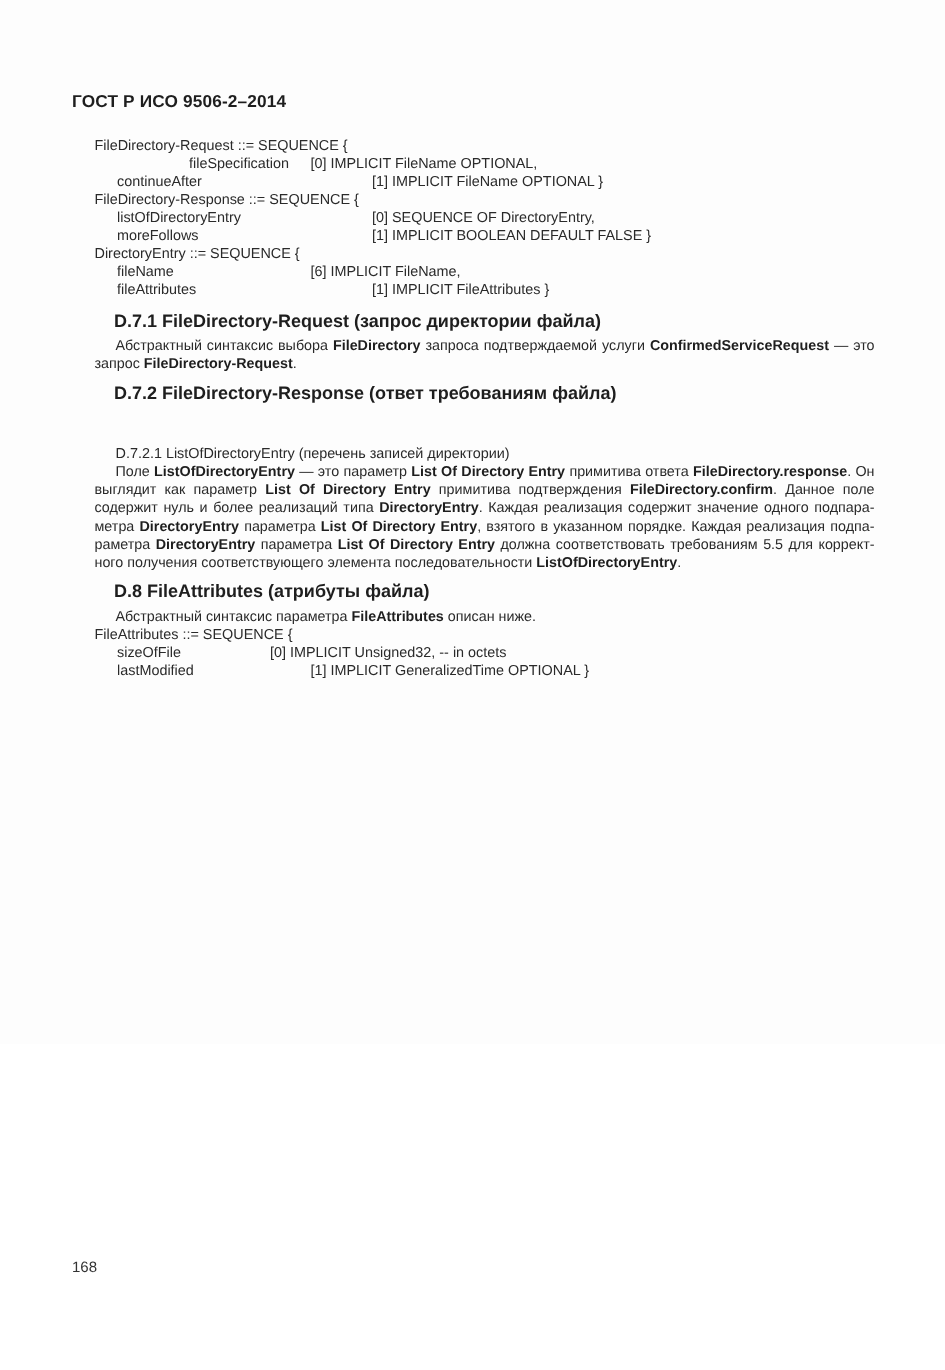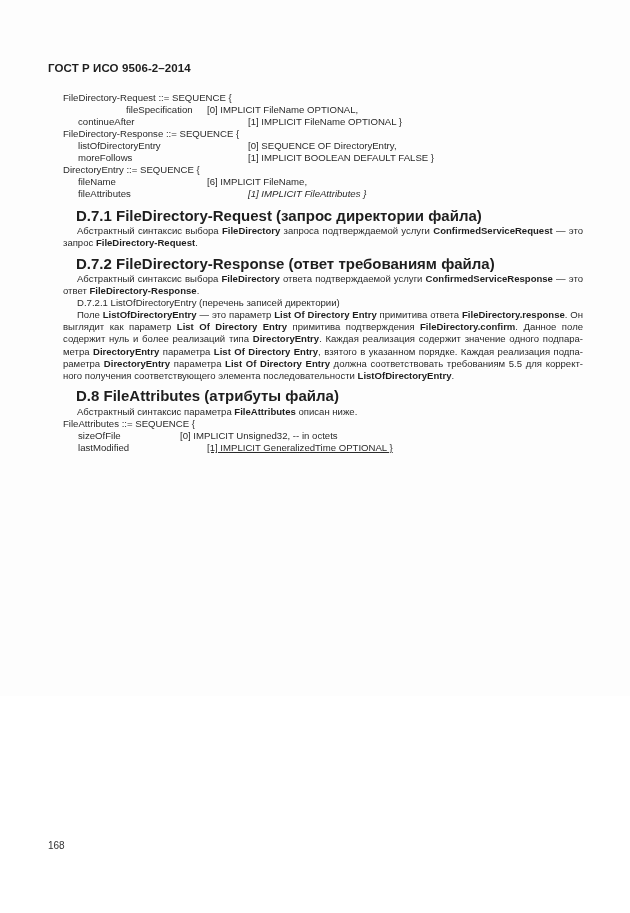--- a/index.html
+++ b/index.html
@@ -8,21 +8,21 @@
     font-family: "Liberation Sans", "DejaVu Sans", sans-serif;
     color: #2a2a2a; font-size: 9.6px;
   }
   .page { position: absolute; left: 0; top: 0; width: 630px; height: 696px; background: #fdfdfd; }
   .header {
     position: absolute; left: 48px; top: 62px;
     font-weight: bold; font-size: 11.5px; color: #1e1e1e; letter-spacing: 0.1px;
   }
   .line { position: absolute; white-space: nowrap; line-height: 12px; }
   .heading {
-    position: absolute; left: 76px; font-weight: bold; font-size: 15px;
+    position: absolute; left: 76px; font-weight: bold; font-size: 12px;
     color: #1e1e1e; white-space: nowrap;
   }
   .para {
     position: absolute; left: 63px; width: 520px; text-align: justify;
     text-align-last: left; line-height: 12.2px; font-size: 9.55px;
   }
   .para .ind { display: inline-block; width: 14px; }
   b { font-weight: bold; color: #1e1e1e; }
   .pagenum { position: absolute; left: 48px; top: 840px; font-size: 10px; color: #333; }
 </style>
@@ -40,35 +40,34 @@
       <div class="line" style="top: 116px; left: 248px;">[1] IMPLICIT FileName OPTIONAL }</div>
       <div class="line" style="top: 128px; left: 63px;">FileDirectory-Response ::= SEQUENCE {</div>
       <div class="line" style="top: 140px; left: 78px;">listOfDirectoryEntry</div>
       <div class="line" style="top: 140px; left: 248px;">[0] SEQUENCE OF DirectoryEntry,</div>
       <div class="line" style="top: 152px; left: 78px;">moreFollows</div>
       <div class="line" style="top: 152px; left: 248px;">[1] IMPLICIT BOOLEAN DEFAULT FALSE }</div>
       <div class="line" style="top: 164px; left: 63px;">DirectoryEntry ::= SEQUENCE {</div>
       <div class="line" style="top: 176px; left: 78px;">fileName</div>
       <div class="line" style="top: 176px; left: 207px;">[6] IMPLICIT FileName,</div>
       <div class="line" style="top: 188px; left: 78px;">fileAttributes</div>
-      <div class="line" style="top: 188px; left: 248px; font-style: italic;">[1] IMPLICIT FileAttributes }</div>
+      <div class="line" style="top: 188px; left: 248px;">[1] IMPLICIT FileAttributes }</div>
     </div>
 
   <div class="heading" style="top:207px">D.7.1 FileDirectory-Request (запрос директории файла)</div>
   <div class="para" style="top:225px"><span class="ind"></span><span>Абстрактный синтаксис выбора </span><b>FileDirectory</b><span> запроса подтверждаемой услуги </span><b>ConfirmedServiceRequest</b><span> — это запрос </span><b>FileDirectory-Request</b><span>.</span></div>
 
   <div class="heading" style="top:255px">D.7.2 FileDirectory-Response (ответ требованиям файла)</div>
-  <div class="para" style="top:273px"><span class="ind"></span><span>Абстрактный синтаксис выбора </span><b>FileDirectory</b><span> ответа подтверждаемой услуги </span><b>ConfirmedServiceResponse</b><span> — это ответ </span><b>FileDirectory-Response</b><span>.</span></div>
   <div class="line" style="left:77px; top:297px">D.7.2.1 ListOfDirectoryEntry (перечень записей директории)</div>
   <div class="para" style="top:309px"><span class="ind"></span><span>Поле </span><b>ListOfDirectoryEntry</b><span> — это параметр </span><b>List Of Directory Entry</b><span> примитива ответа </span><b>FileDirectory.response</b><span>. Он выглядит как параметр </span><b>List Of Directory Entry</b><span> примитива подтверждения </span><b>FileDirectory.confirm</b><span>. Данное поле содержит нуль и более реализаций типа </span><b>DirectoryEntry</b><span>. Каждая реализация содержит значение одного подпара­метра </span><b>DirectoryEntry</b><span> параметра </span><b>List Of Directory Entry</b><span>, взятого в указанном порядке. Каждая реализация подпа­раметра </span><b>DirectoryEntry</b><span> параметра </span><b>List Of Directory Entry</b><span> должна соответствовать требованиям 5.5 для коррект­ного получения соответствующего элемента последовательности </span><b>ListOfDirectoryEntry</b><span>.</span></div>
 
   <div class="heading" style="top:387px">D.8 FileAttributes (атрибуты файла)</div>
   <div class="para" style="top:406px"><span class="ind"></span><span>Абстрактный синтаксис параметра </span><b>FileAttributes</b><span> описан ниже.</span></div>
   <div id="code2" class="code">
       <div class="line" style="top: 418px; left: 63px;">FileAttributes ::= SEQUENCE {</div>
       <div class="line" style="top: 430px; left: 78px;">sizeOfFile</div>
       <div class="line" style="top: 430px; left: 180px;">[0] IMPLICIT Unsigned32, -- in octets</div>
       <div class="line" style="top: 442px; left: 78px; text-align: center;">lastModified</div>
-      <div class="line" style="top: 442px; left: 207px; text-decoration: underline;">[1] IMPLICIT GeneralizedTime OPTIONAL }</div>
+      <div class="line" style="top: 442px; left: 207px;">[1] IMPLICIT GeneralizedTime OPTIONAL }</div>
     </div>
 
   <div class="pagenum">168</div>
 </div>
 
 </body></html>

